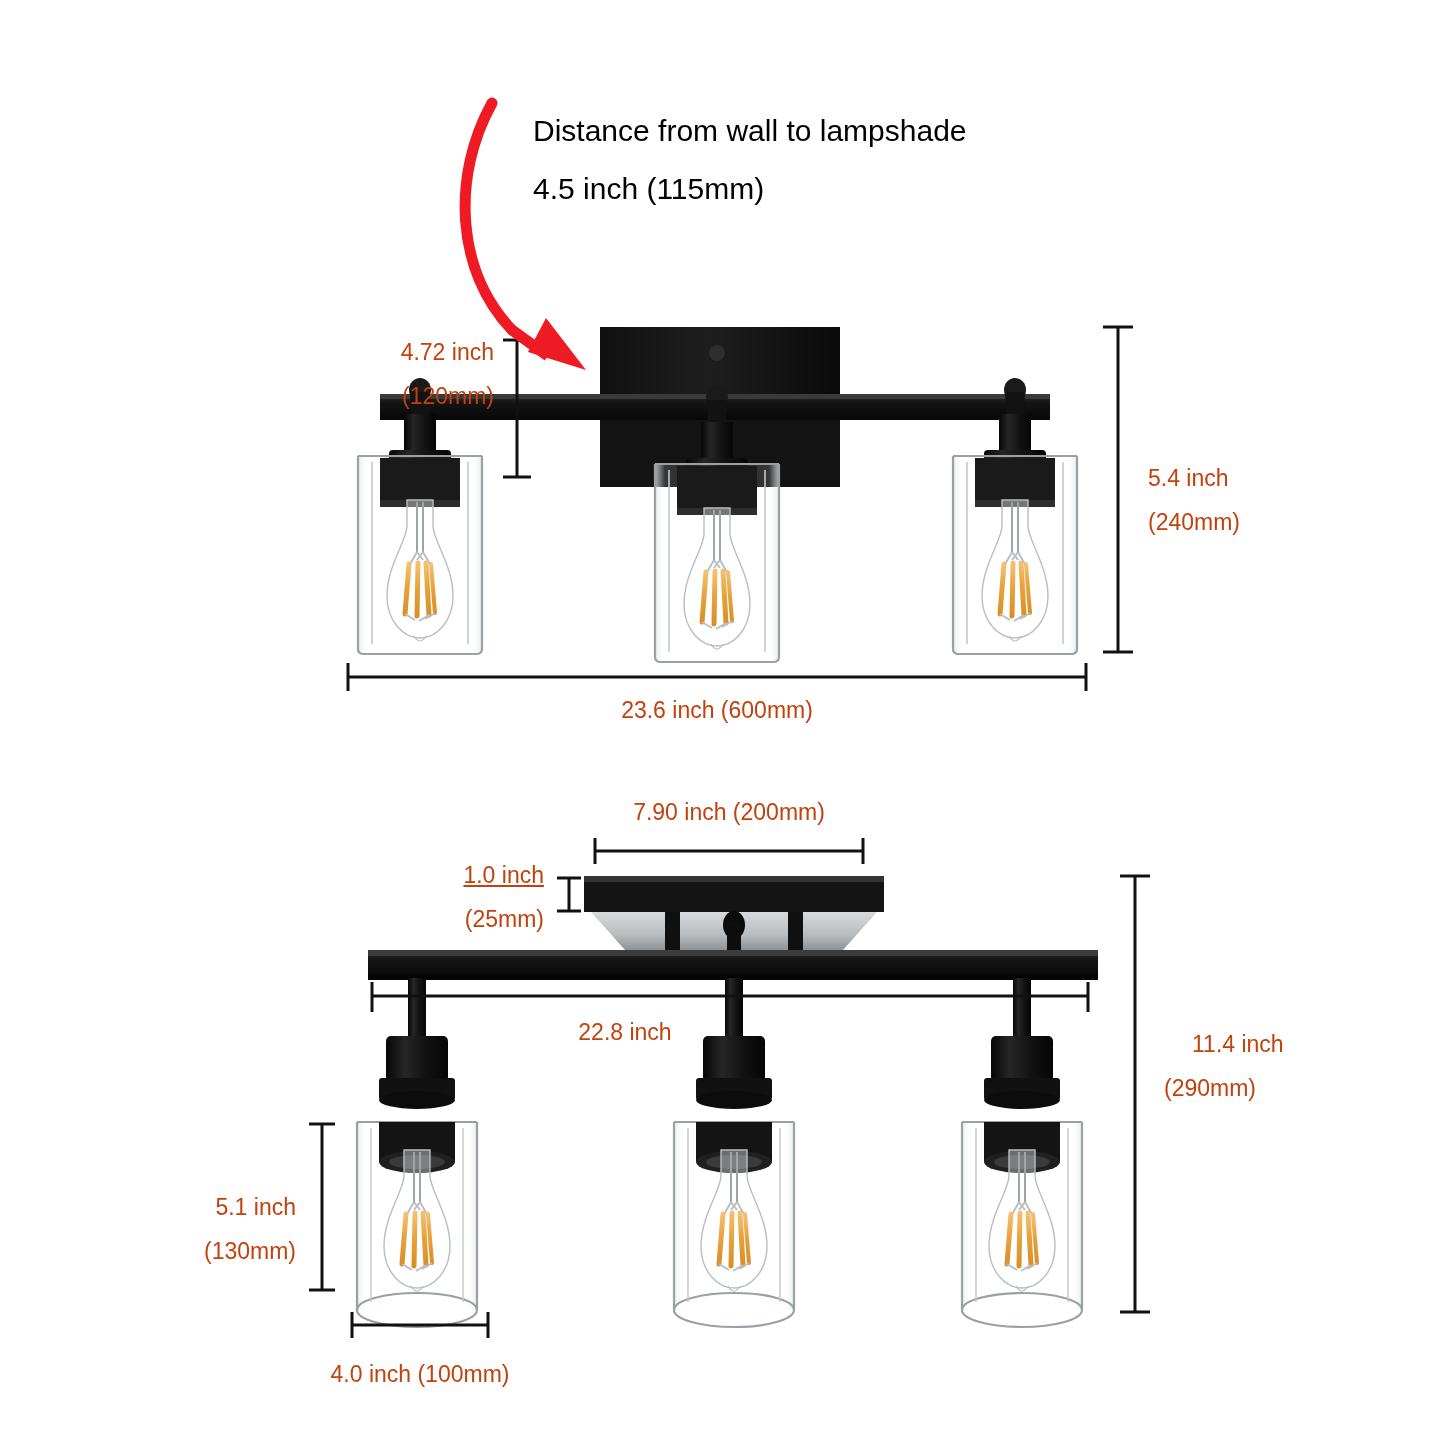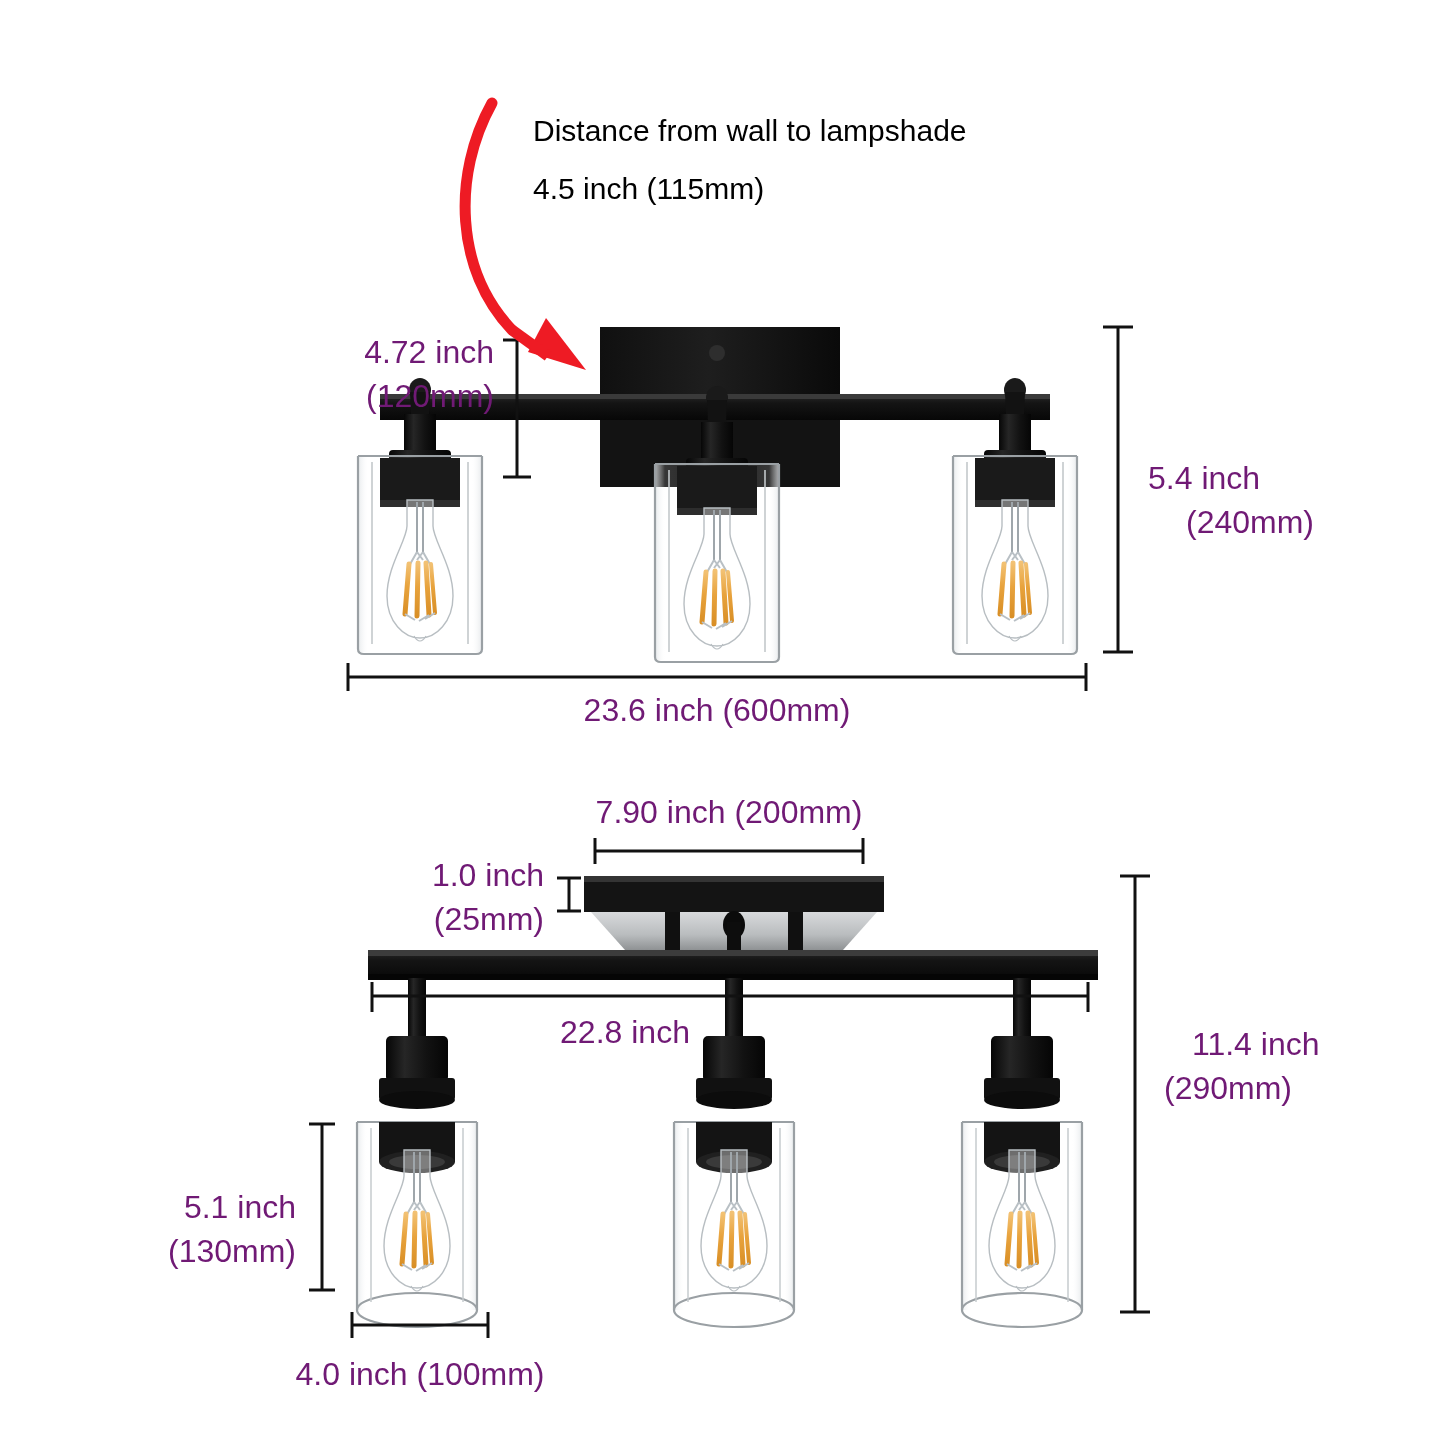--- a/index.html
+++ b/index.html
@@ -1,19 +1,19 @@
 <!DOCTYPE html>
 <html><head>
 <meta charset="utf-8">
 <style>
   html,body{margin:0;padding:0;background:#ffffff;}
   body{width:1445px;height:1445px;position:relative;overflow:hidden;
        font-family:"Liberation Sans","DejaVu Sans",sans-serif;color:#000;}
   .stage{position:absolute;left:0;top:0;width:1445px;height:1445px;}
-  .lbl{position:absolute;font-size:32px;line-height:44px;color:#701a75;white-space:pre;letter-spacing:0px;}
+  .lbl{position:absolute;font-size:23px;line-height:44px;color:#c2410c;white-space:pre;letter-spacing:0px;}
   .lbl.c{text-align:center;}
   .lbl.r{text-align:right;}
   .title{position:absolute;font-size:30px;line-height:54px;white-space:pre;}
   svg{position:absolute;left:0;top:0;overflow:visible;}
   .dimline{stroke:#111;stroke-width:3;fill:none;}
   .dimtick{stroke:#111;stroke-width:3;}
 </style>
 </head>
 <body>
 
@@ -280,27 +280,27 @@
                C 452 175, 455 270, 512 330" fill="none" stroke="#ee1b24" stroke-width="11" stroke-linecap="round"></path>
       <path d="M 586 370 L 528 352 L 546 318 Z" fill="#ee1b24"></path>
       <path d="M 512 330 L 548 356" fill="none" stroke="#ee1b24" stroke-width="11" stroke-linecap="butt"></path>
     </g>
   </svg>
 
   <div class="lbl r" style="left:250px;top:330px;width:244px;">4.72 inch</div>
   <div class="lbl r" style="left:250px;top:374px;width:244px;">(120mm)</div>
 
   <div class="lbl" style="left:1148px;top:456px;">5.4 inch</div>
-  <div class="lbl" style="left:1148px;top:500px;margin-left:38px;">(240mm)</div>
+  <div class="lbl" style="left:1148px;top:500px;">(240mm)</div>
 
   <div class="lbl c" style="left:457px;top:688px;width:520px;">23.6 inch (600mm)</div>
 
   <div class="lbl c" style="left:469px;top:790px;width:520px;">7.90 inch (200mm)</div>
 
-  <div class="lbl r" style="left:300px;top:853px;width:244px;">1.0 inch</div>
+  <div class="lbl r" style="left:300px;top:853px;width:244px;text-decoration:underline;">1.0 inch</div>
   <div class="lbl r" style="left:300px;top:897px;width:244px;">(25mm)</div>
 
   <div class="lbl c" style="left:430px;top:1010px;width:390px;">22.8 inch</div>
 
   <div class="lbl" style="left:1164px;top:1022px;margin-left:28px;">11.4 inch</div>
   <div class="lbl" style="left:1164px;top:1066px;">(290mm)</div>
 
   <div class="lbl r" style="left:50px;top:1185px;width:246px;">5.1 inch</div>
   <div class="lbl r" style="left:50px;top:1229px;width:246px;">(130mm)</div>
 

